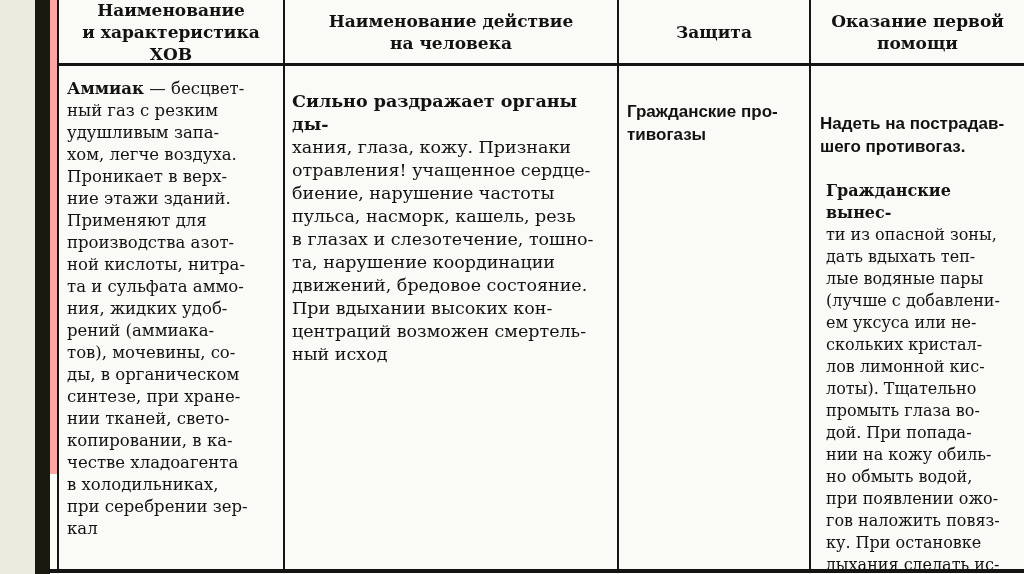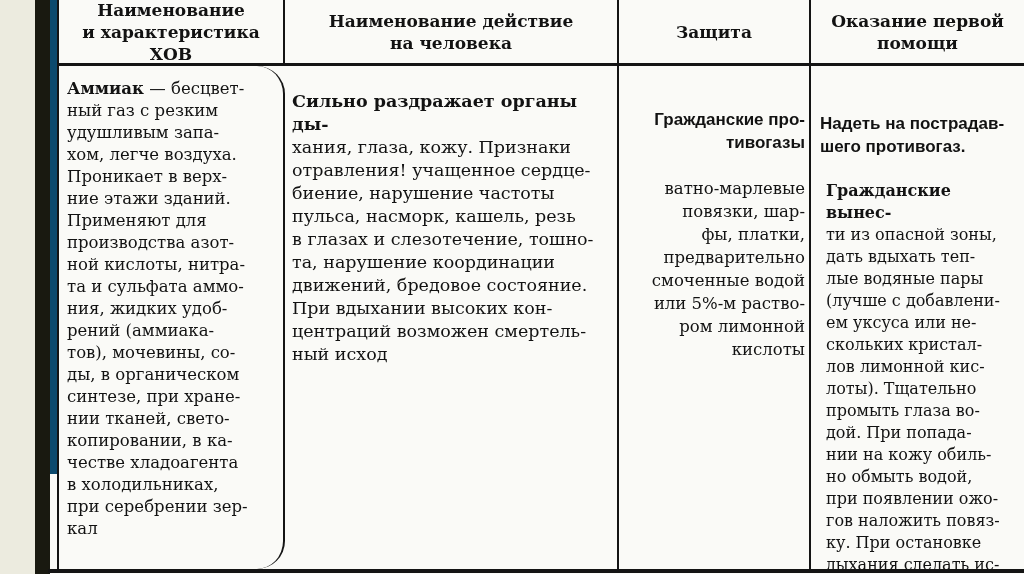--- a/index.html
+++ b/index.html
@@ -1,19 +1,19 @@
 <!DOCTYPE html>
 <html lang="ru"><head>
 <meta charset="utf-8">
 <style>
   * { margin: 0; padding: 0; box-sizing: border-box; }
   html, body { width: 1024px; height: 574px; overflow: hidden; }
   body { background: #fbfbf8; font-family: "DejaVu Serif", serif; color: #121212; }
 
-  .screen { position: relative; width: 1024px; height: 474px; background: #0c4a6e; }
+  .screen { position: relative; width: 1024px; height: 474px; background: #fca5a5; }
 
   .left-strip  { position: absolute; left: 0;  top: 0; width: 35px; height: 574px; background: #ecebdf; }
   .black-bar   { position: absolute; left: 35px; top: 0; width: 15px; height: 574px; background: #191910; }
   .bottom-line { position: absolute; left: 48px; top: 569px; width: 976px; height: 4px; background: #141414; }
 
   .hazard-table {
     position: absolute; left: 57px; top: 0; width: 967px; height: 569px;
     display: grid;
     grid-template-columns: 226px 334px 192px 1fr;
     grid-template-rows: 66px 1fr;
@@ -27,23 +27,23 @@
     text-align: center;
     font-weight: bold; font-size: 17px; line-height: 22px;
     white-space: pre-line;
     font-family: "DejaVu Serif", serif;
     padding-top: 1px;
   }
   .th:not(.last), .td:not(.last) { border-right: 2px solid #141414; }
 
   .td { white-space: pre-line; overflow: hidden; }
 
-  .td.c1 { padding: 12px 4px 0 8px;  font-size: 16.5px; line-height: 22px; border-radius: 28px; }
+  .td.c1 { padding: 12px 4px 0 8px;  font-size: 16.5px; line-height: 22px; }
   .td.c2 { padding: 24px 6px 0 7px;  font-size: 17.5px; line-height: 23px; }
-  .td.c3 { padding: 19px 4px 0 8px;  font-size: 16.5px; line-height: 23px; text-align: right; }
+  .td.c3 { padding: 11px 4px 0 8px;  font-size: 16.5px; line-height: 23px; }
   .td.c4 { padding: 24px 4px 0 9px;  font-size: 16px;   line-height: 22px; }
 
   .lead { font-weight: bold; }
 
   .sans {
     font-family: "Liberation Sans", sans-serif;
     font-weight: 600;
     font-size: 17px; line-height: 23px;
     white-space: pre-line;
   }
@@ -99,28 +99,20 @@
 в глазах и слезотечение, тошно-
 та, нарушение координации
 движений, бредовое состояние.
 При вдыхании высоких кон-
 центраций возможен смертель-
 ный исход</span></div>
 
     <div class="td c3">
       <div class="sans">Гражданские про-
 тивогазы</div>
-      <div class="serif-block">ватно-марлевые
-повязки, шар-
-фы, платки,
-предварительно
-смоченные водой
-или 5%-м раство-
-ром лимонной
-кислоты</div>
     </div>
 
     <div class="td c4 last">
       <div class="sans">Надеть на пострадав-
 шего противогаз.</div>
       <div class="serif-block"><span class="lead">Гражданские вынес-</span><span>
 ти из опасной зоны,
 дать вдыхать теп-
 лые водяные пары
 (лучше с добавлени-

